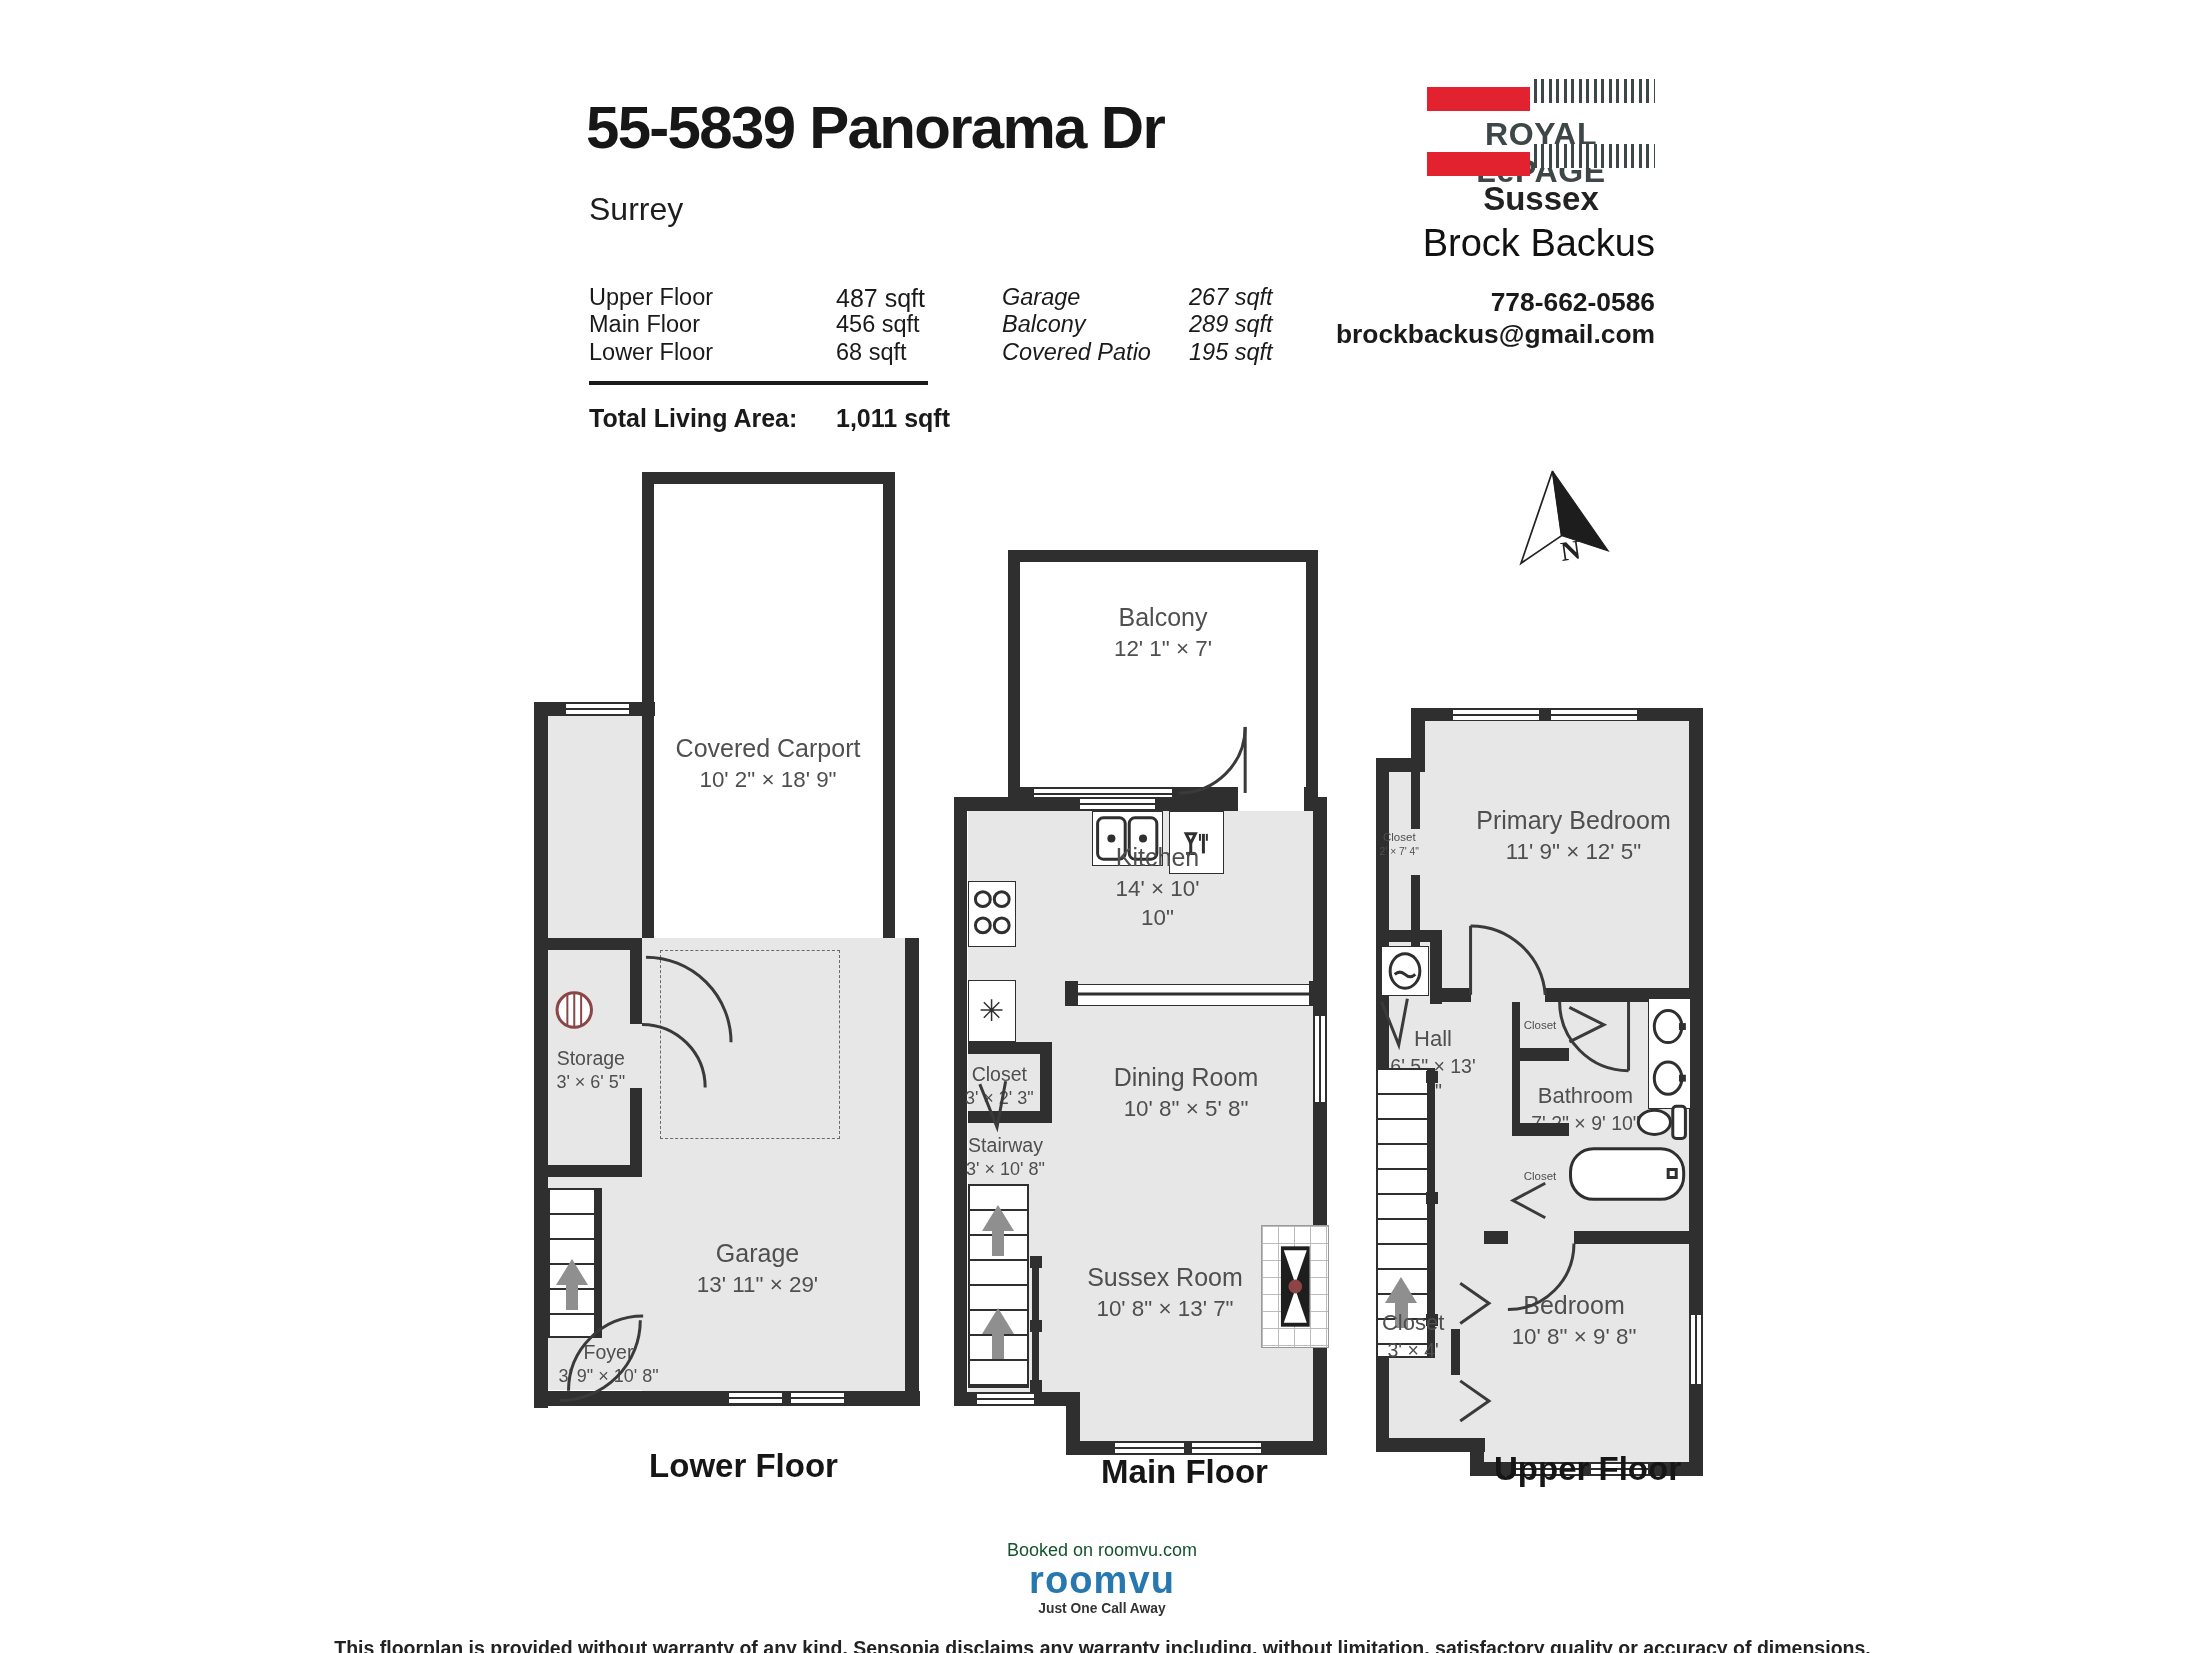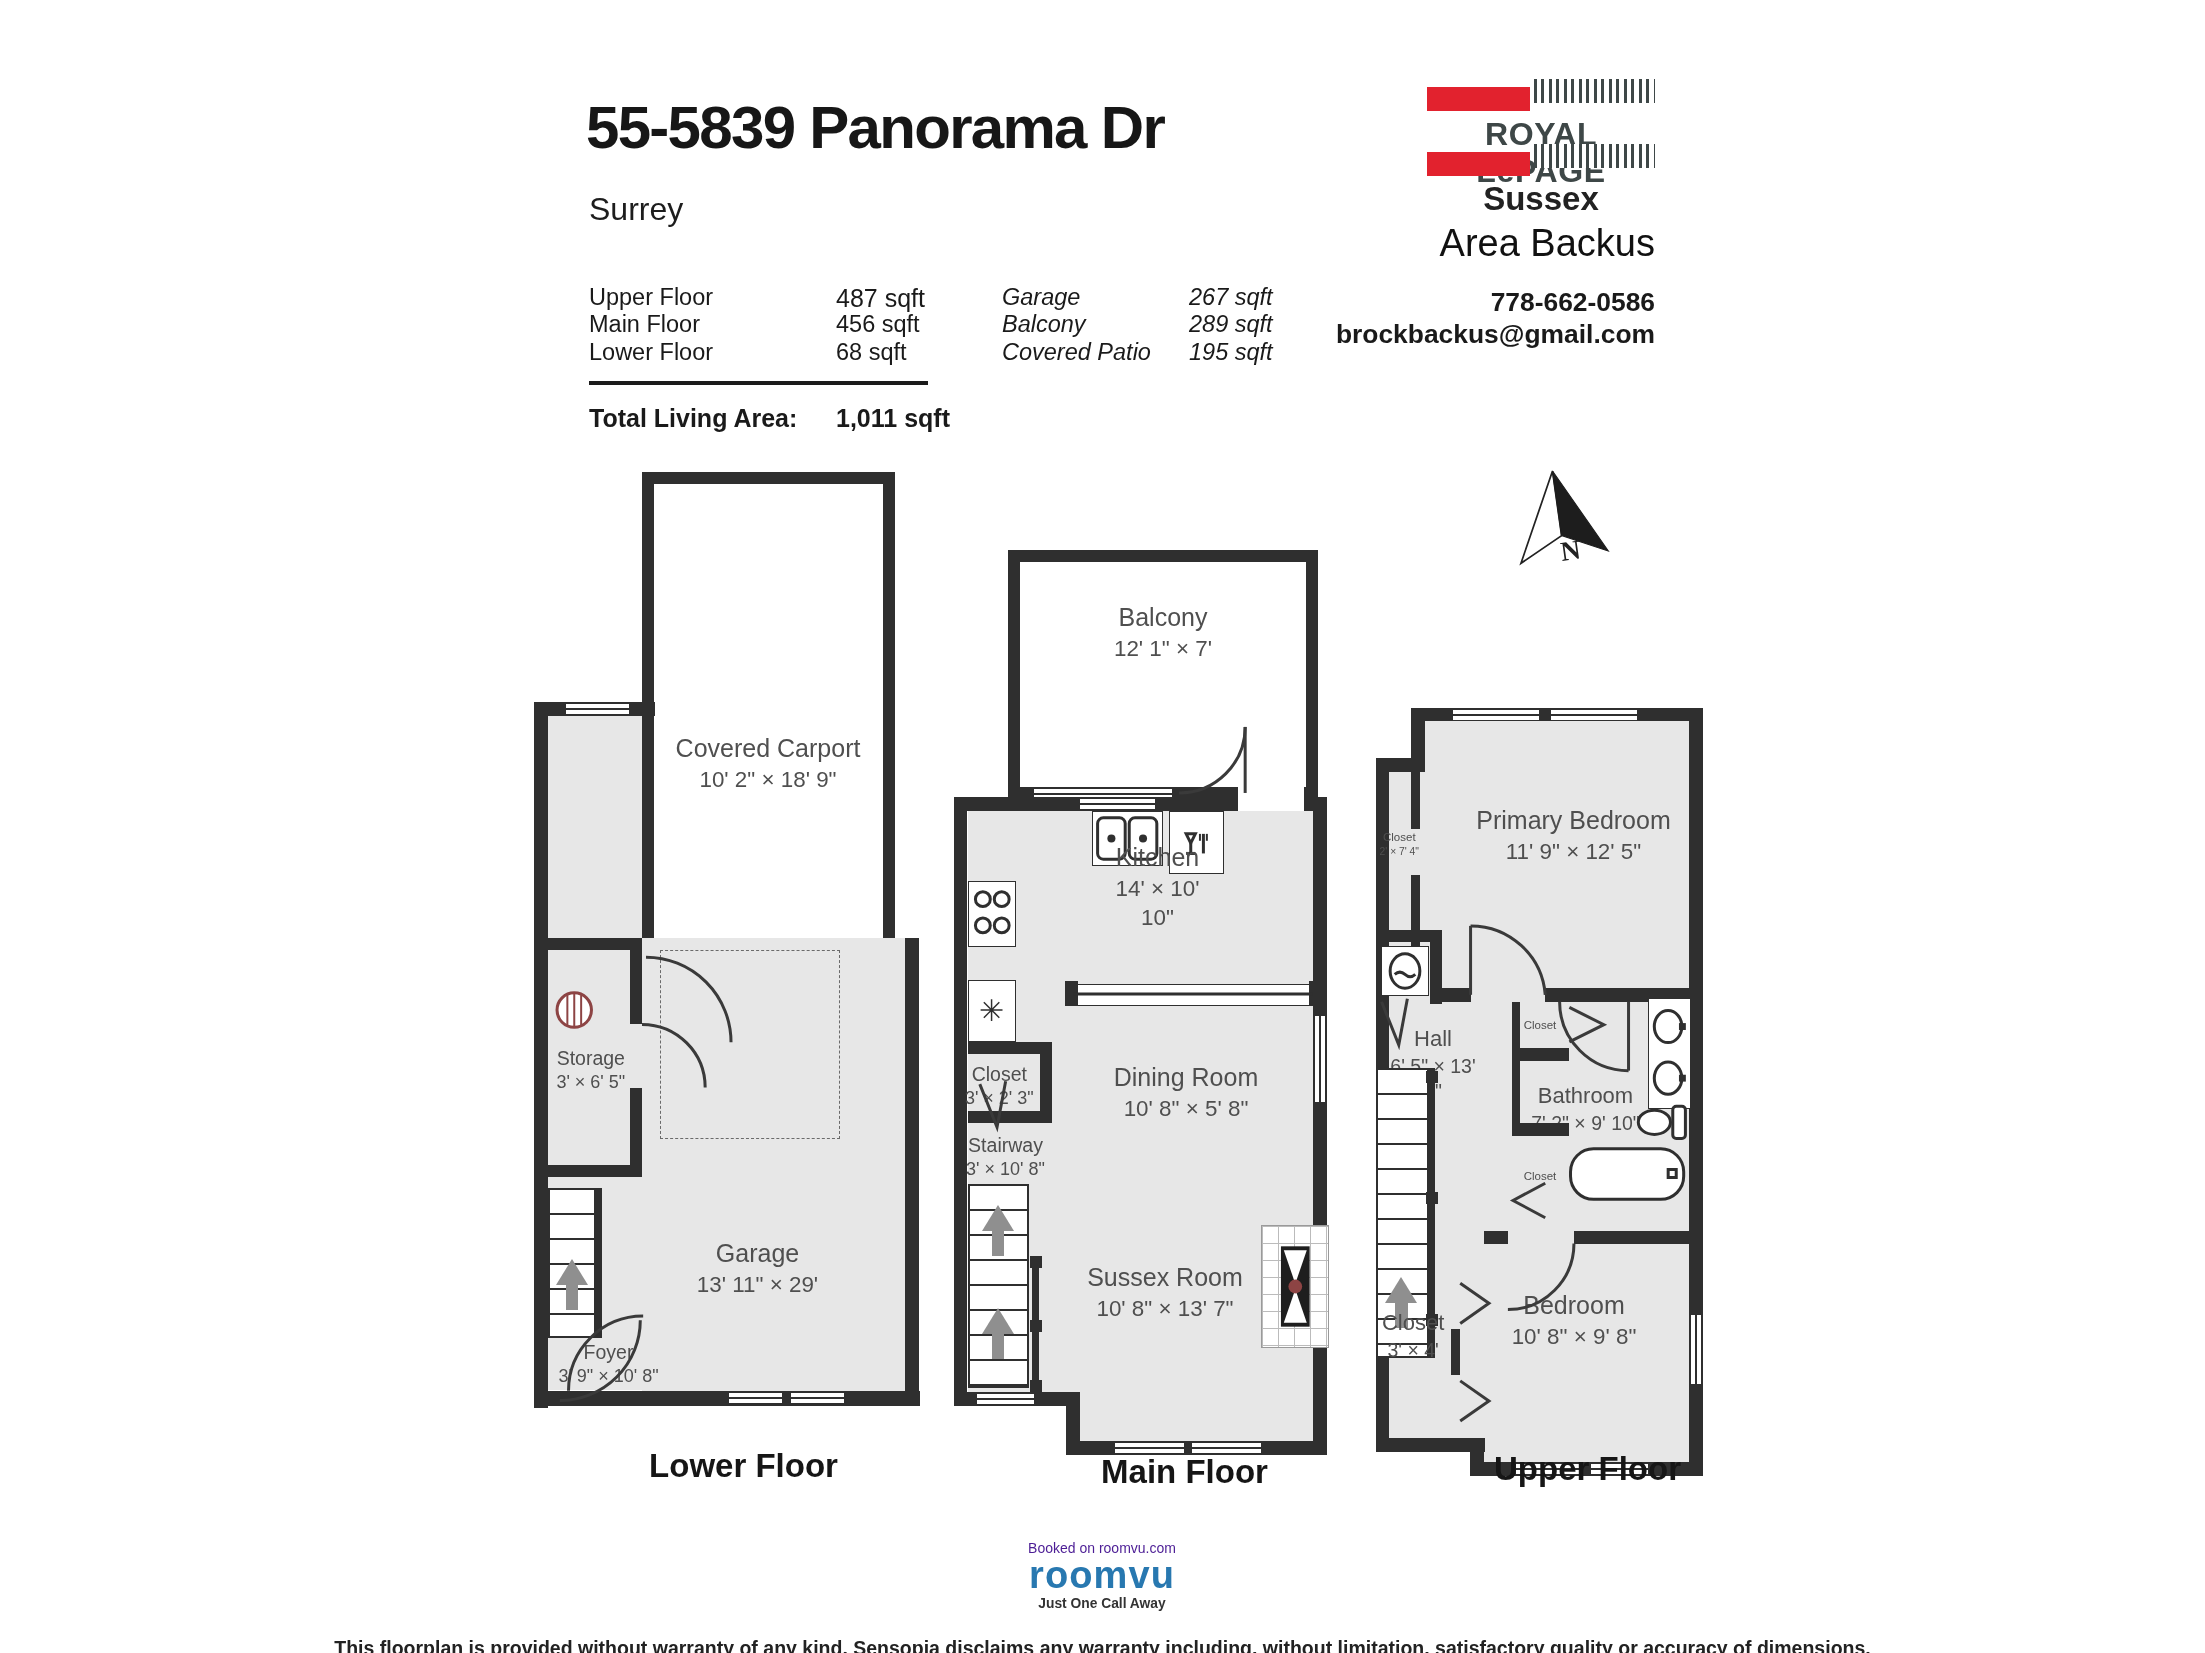--- a/index.html
+++ b/index.html
@@ -57,21 +57,21 @@
     <div class="abs" style="left:836px;top:396px;font-size:25px;font-weight:bold;">1,011 sqft</div>
   </div>
 
   <div>
     <div class="abs" style="left:1427px;top:79px;width:103px;height:24px;background:#e2222e;"></div>
     <div class="hatch" style="left:1534px;top:79px;width:121px;height:24px;"></div>
     <div class="abs" style="left:1427px;top:108px;width:228px;text-align:center;font-size:32px;font-weight:bold;color:#3e4747;letter-spacing:0.6px;">ROYAL LePAGE</div>
     <div class="abs" style="left:1427px;top:144px;width:103px;height:24px;background:#e2222e;"></div>
     <div class="hatch" style="left:1534px;top:144px;width:121px;height:24px;"></div>
     <div class="abs" style="left:1427px;top:172px;width:228px;text-align:center;font-size:33px;font-weight:bold;color:#222;">Sussex</div>
-    <div class="abs" style="right:550px;top:214px;font-size:38px;color:#111;">Area Backus</div>
+    <div class="abs" style="right:550px;top:214px;font-size:38px;color:#111;">Brock Backus</div>
     <div class="abs" style="right:550px;top:279px;font-size:26.4px;font-weight:bold;">778-662-0586</div>
     <div class="abs" style="right:550px;top:311px;font-size:26.4px;font-weight:bold;">brockbackus@gmail.com</div>
   </div>
 
   <svg class="fixsvg" style="left:1510px;top:466px;" width="103" height="103" viewBox="0 0 180 180">
     <g transform="rotate(-8 85 85)">
       <polygon points="85,8 8,160 85,122" fill="#fff" stroke="#222" stroke-width="3"></polygon>
       <polygon points="85,8 85,122 162,160" fill="#1d1d1d" stroke="#1d1d1d" stroke-width="2"></polygon>
       <text x="97" y="166" font-family="Liberation Serif,serif" font-size="48" font-weight="600" fill="#222" text-anchor="middle">N</text>
     </g>
@@ -359,20 +359,20 @@
       <rect x="354" y="776" width="197" height="88" rx="40" fill="#fff" stroke="#2f2f2f" stroke-width="3"></rect>
       <rect x="524" y="812" width="14" height="14" fill="none" stroke="#2f2f2f" stroke-width="3"></rect>
     </svg>
   </div>
 
   <div class="floor-label" style="left:600px;top:1447px;">Lower Floor</div>
   <div class="floor-label" style="left:1041px;top:1453px;">Main Floor</div>
   <div class="floor-label" style="left:1444px;top:1450px;">Upper Floor</div>
 
   <div class="abs" style="left:815px;top:1532px;width:574px;text-align:center;">
-    <div style="font-size:14px;color:#4c1d95;">Booked on roomvu.com</div>
+    <div style="font-size:18px;color:#14532d;">Booked on roomvu.com</div>
     <div style="font-size:38px;font-weight:bold;color:#2878b0;letter-spacing:1.1px;line-height:1.05;">roomvu</div>
     <div style="font-size:13.8px;font-weight:bold;color:#333;">Just One Call Away</div>
   </div>
   <div class="abs" style="left:0;top:1629px;width:2205px;text-align:center;font-size:19.5px;font-weight:600;color:#222;">This floorplan is provided without warranty of any kind. Sensopia disclaims any warranty including, without limitation, satisfactory quality or accuracy of dimensions.</div>
 
 </div>
 
 
 </body></html>

